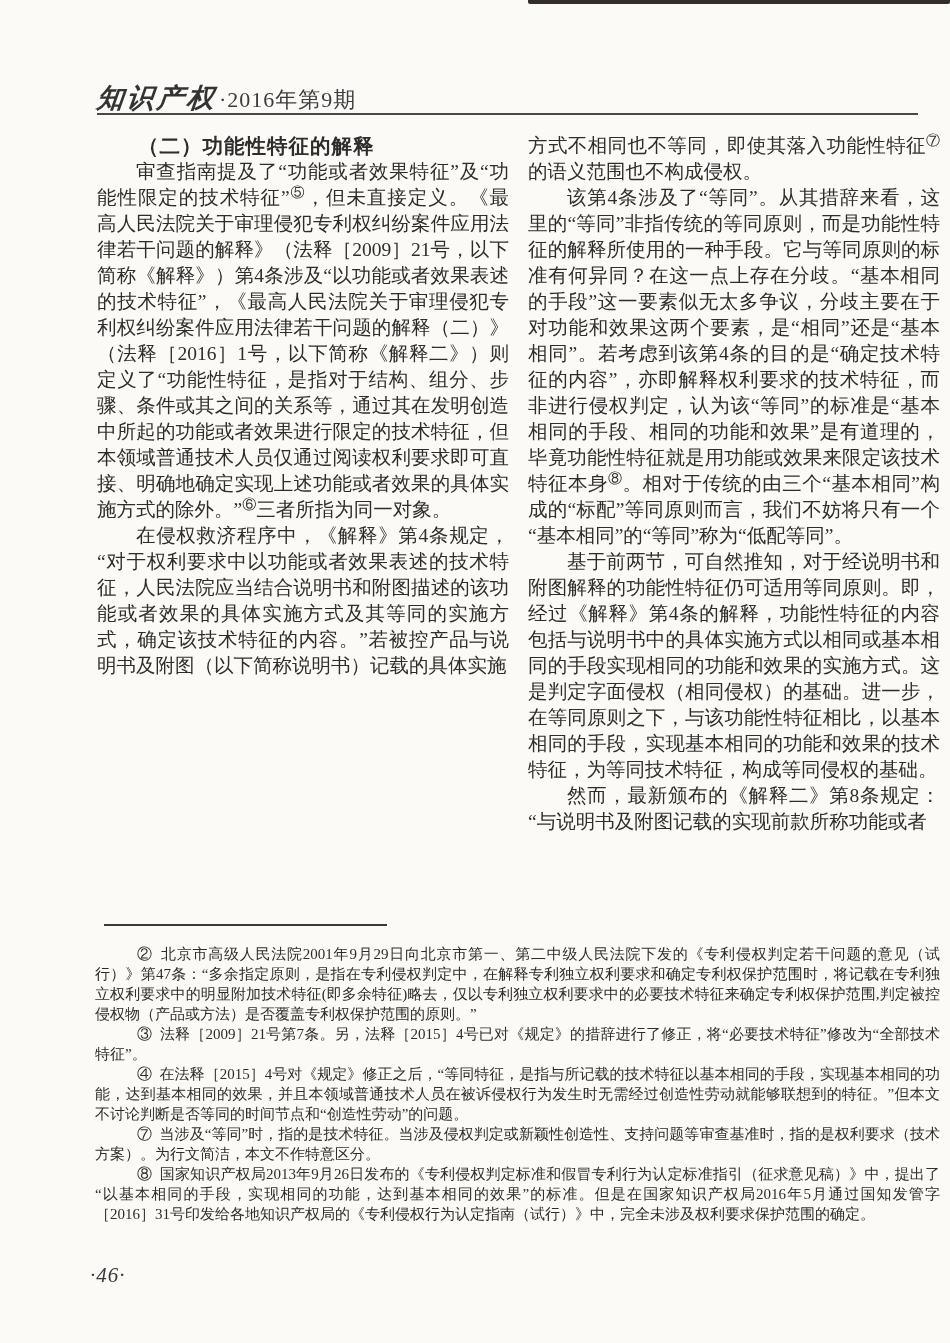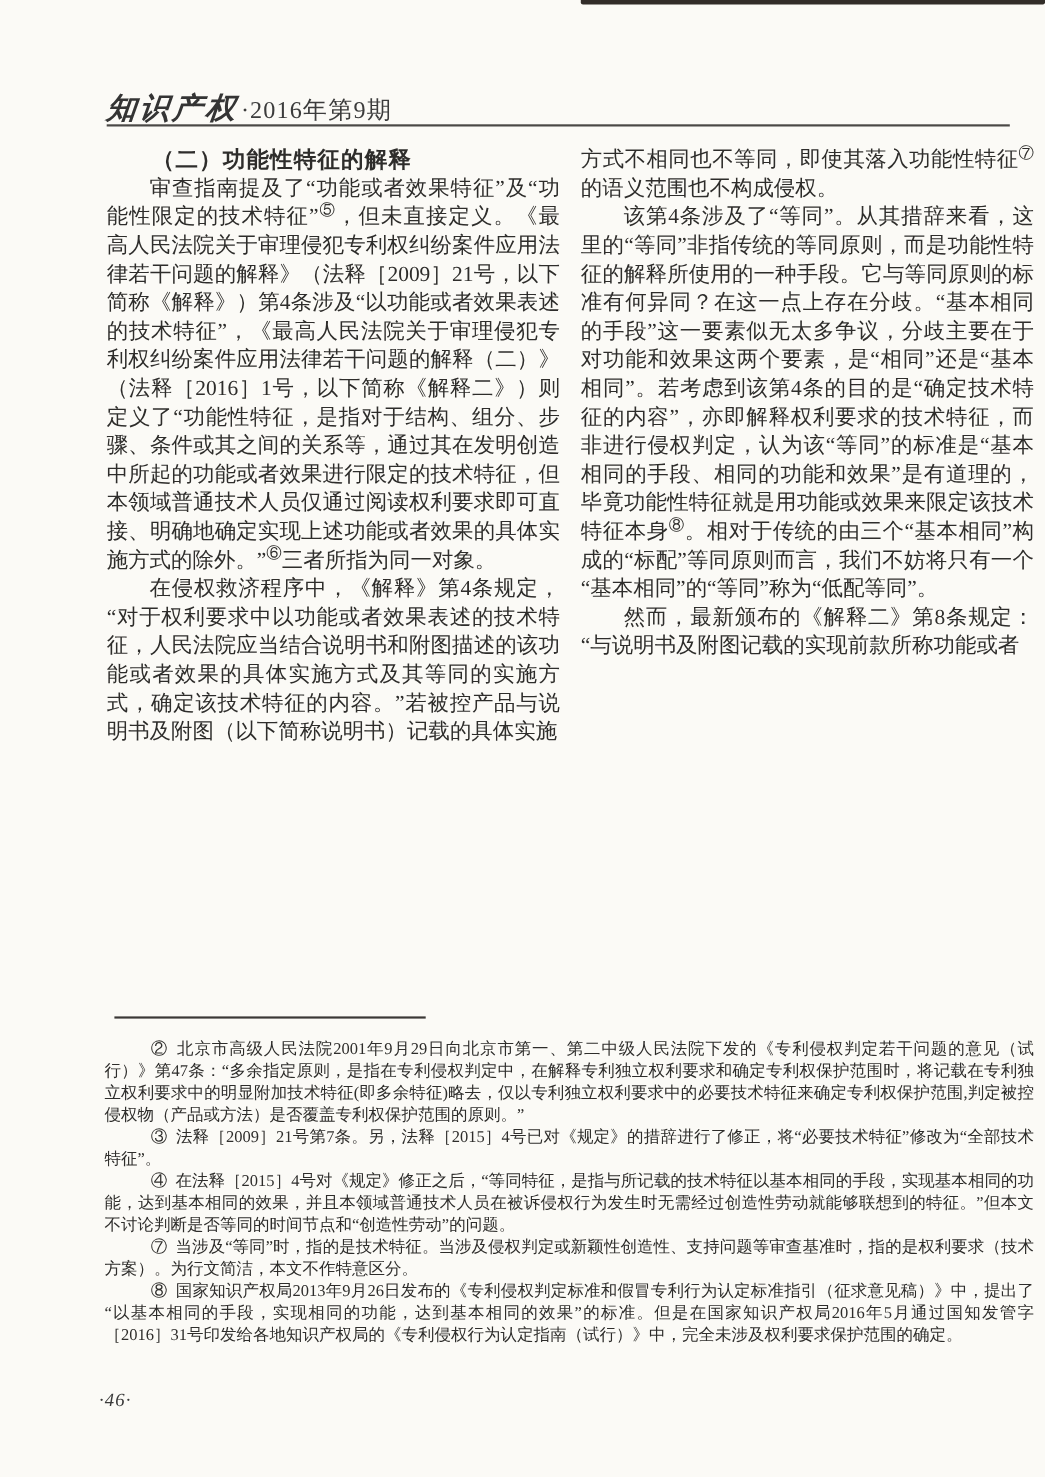--- a/index.html
+++ b/index.html
@@ -52,21 +52,21 @@
     background:#3a3836;
   }
   .footnotes{
     position:absolute;left:95px;top:944px;width:845px;
     font-size:15px;line-height:20px;
     text-align:justify;text-justify:inter-ideograph;
   }
   .footnotes p{margin:0;text-indent:2.8em;}
   .page-number{
     position:absolute;left:90px;top:1263px;
-    font-style:italic;font-size:17px;color:#3a3a3a;letter-spacing:1px;
+    font-style:italic;font-size:21px;color:#3a3a3a;letter-spacing:1px;
   }
 </style>
 </head>
 <body>
 
 <div class="page">
 
   <div class="scan-edge"></div>
 
   <div class="journal-header">
@@ -76,20 +76,21 @@
 
   <div class="col col-left">
     <p class="sec-heading">（二）功能性特征的解释</p>
     <p class="body-indent flow-text">审查指南提及了“功能或者效果特征”及“功能性限定的技术特征”<sup>⑤</sup>，但未直接定义。《最高人民法院关于审理侵犯专利权纠纷案件应用法律若干问题的解释》（法释［2009］21号，以下简称《解释》）第4条涉及“以功能或者效果表述的技术特征”，《最高人民法院关于审理侵犯专利权纠纷案件应用法律若干问题的解释（二）》（法释［2016］1号，以下简称《解释二》）则定义了“功能性特征，是指对于结构、组分、步骤、条件或其之间的关系等，通过其在发明创造中所起的功能或者效果进行限定的技术特征，但本领域普通技术人员仅通过阅读权利要求即可直接、明确地确定实现上述功能或者效果的具体实施方式的除外。”<sup>⑥</sup>三者所指为同一对象。</p>
     <p class="body-indent flow-text">在侵权救济程序中，《解释》第4条规定，“对于权利要求中以功能或者效果表述的技术特征，人民法院应当结合说明书和附图描述的该功能或者效果的具体实施方式及其等同的实施方式，确定该技术特征的内容。”若被控产品与说明书及附图（以下简称说明书）记载的具体实施</p>
   </div>
 
   <div class="col col-right">
     <p class="body-noindent flow-text">方式不相同也不等同，即使其落入功能性特征<sup>⑦</sup>的语义范围也不构成侵权。</p>
     <p class="body-indent flow-text">该第4条涉及了“等同”。从其措辞来看，这里的“等同”非指传统的等同原则，而是功能性特征的解释所使用的一种手段。它与等同原则的标准有何异同？在这一点上存在分歧。“基本相同的手段”这一要素似无太多争议，分歧主要在于对功能和效果这两个要素，是“相同”还是“基本相同”。若考虑到该第4条的目的是“确定技术特征的内容”，亦即解释权利要求的技术特征，而非进行侵权判定，认为该“等同”的标准是“基本相同的手段、相同的功能和效果”是有道理的，毕竟功能性特征就是用功能或效果来限定该技术特征本身<sup>⑧</sup>。相对于传统的由三个“基本相同”构成的“标配”等同原则而言，我们不妨将只有一个“基本相同”的“等同”称为“低配等同”。</p>
+    <p class="body-indent flow-text">基于前两节，可自然推知，对于经说明书和附图解释的功能性特征仍可适用等同原则。即，经过《解释》第4条的解释，功能性特征的内容包括与说明书中的具体实施方式以相同或基本相同的手段实现相同的功能和效果的实施方式。这是判定字面侵权（相同侵权）的基础。进一步，在等同原则之下，与该功能性特征相比，以基本相同的手段，实现基本相同的功能和效果的技术特征，为等同技术特征，构成等同侵权的基础。</p>
     <p class="body-indent flow-text">然而，最新颁布的《解释二》第8条规定：“与说明书及附图记载的实现前款所称功能或者</p>
   </div>
 
   <div class="footnote-rule"></div>
 
   <div class="footnotes">
     <p class="flow-text">② 北京市高级人民法院2001年9月29日向北京市第一、第二中级人民法院下发的《专利侵权判定若干问题的意见（试行）》第47条：“多余指定原则，是指在专利侵权判定中，在解释专利独立权利要求和确定专利权保护范围时，将记载在专利独立权利要求中的明显附加技术特征(即多余特征)略去，仅以专利独立权利要求中的必要技术特征来确定专利权保护范围,判定被控侵权物（产品或方法）是否覆盖专利权保护范围的原则。”</p>
     <p class="flow-text">③ 法释［2009］21号第7条。另，法释［2015］4号已对《规定》的措辞进行了修正，将“必要技术特征”修改为“全部技术特征”。</p>
     <p class="flow-text">④ 在法释［2015］4号对《规定》修正之后，“等同特征，是指与所记载的技术特征以基本相同的手段，实现基本相同的功能，达到基本相同的效果，并且本领域普通技术人员在被诉侵权行为发生时无需经过创造性劳动就能够联想到的特征。”但本文不讨论判断是否等同的时间节点和“创造性劳动”的问题。</p>
     <p class="flow-text">⑦ 当涉及“等同”时，指的是技术特征。当涉及侵权判定或新颖性创造性、支持问题等审查基准时，指的是权利要求（技术方案）。为行文简洁，本文不作特意区分。</p>

